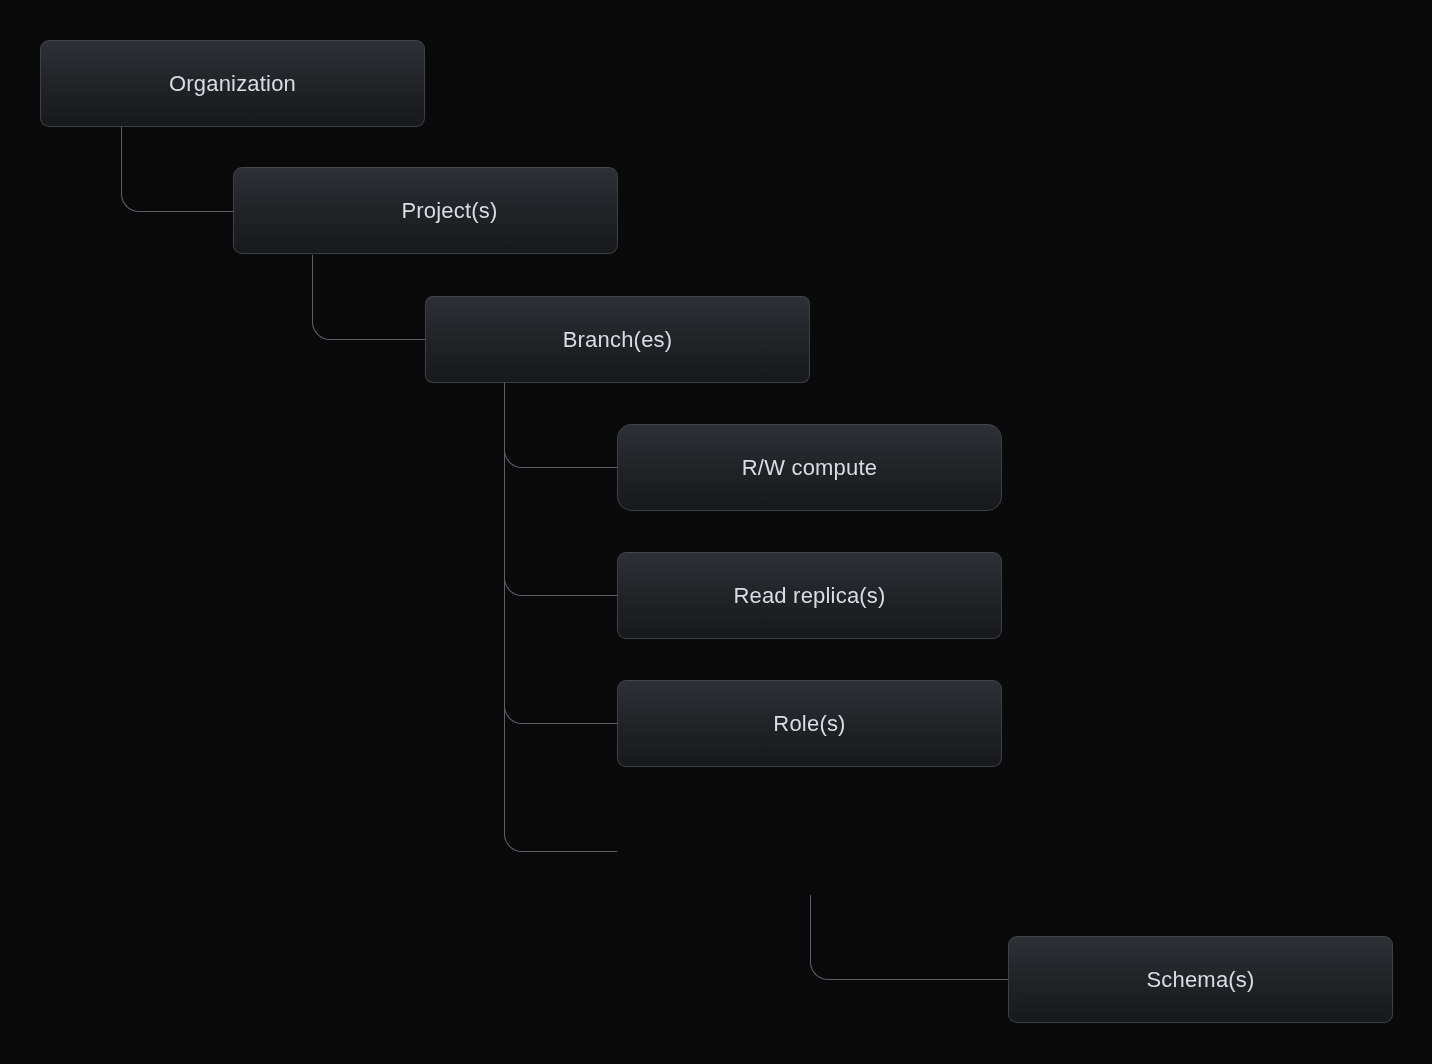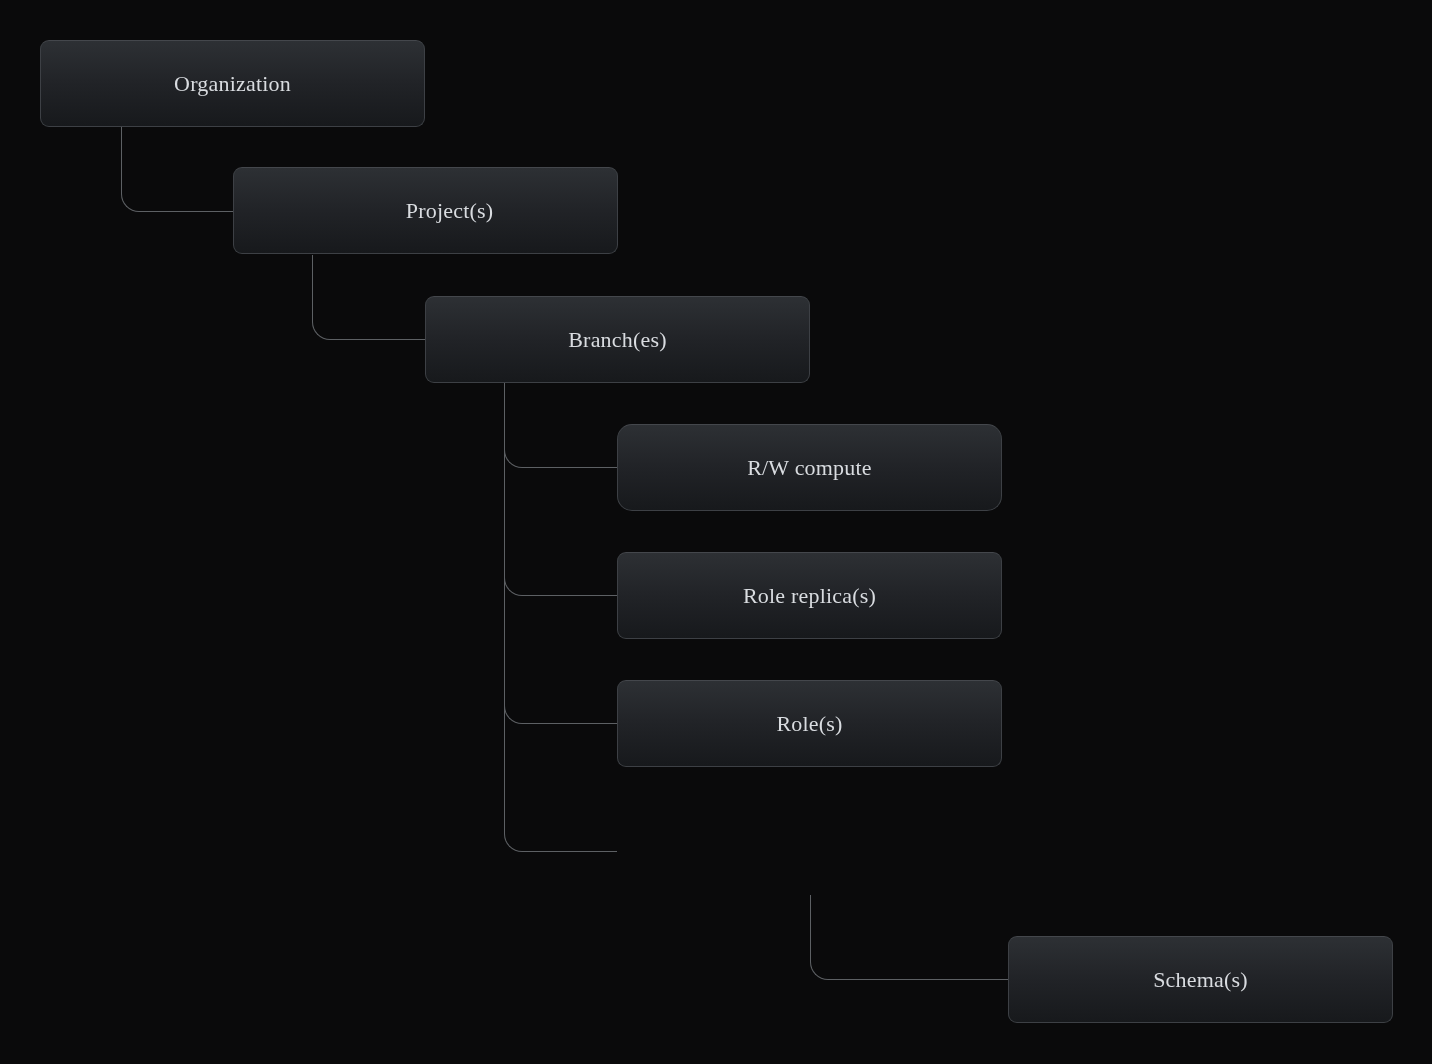--- a/index.html
+++ b/index.html
@@ -6,21 +6,21 @@
     margin: 0;
     padding: 0;
     background: #0a0a0b;
   }
   .canvas {
     position: relative;
     width: 1432px;
     height: 1064px;
     background: #0a0a0b;
     overflow: hidden;
-    font-family: Liberation Serif, serif;
+    font-family: Liberation Sans, sans-serif;
   }
   
   .connector {
     position: absolute;
     border-left: 1.5px solid #5d6064;
     border-bottom: 1.5px solid #5d6064;
     border-bottom-left-radius: 18px;
     box-sizing: border-box;
   }
   .c-org-projects      { left: 121px; top: 127px; width: 112px; height: 85px; }
@@ -46,21 +46,21 @@
   }
   .node-label {
     color: #d9dce0;
     font-size: 22px;
     font-weight: 400;
     letter-spacing: 0.2px;
     white-space: nowrap;
   }
   .n-organization  { left: 40px;   top: 40px;  }
   .n-projects      { left: 233px;  top: 167px; padding-left: 48px; }
-  .n-branches      { left: 425px;  top: 296px; }
+  .n-branches      { left: 425px;  top: 296px; border-radius: 8px; }
   .n-rw-compute    { left: 617px;  top: 424px; border-radius: 15px; }
   .n-read-replicas { left: 617px;  top: 552px; }
   .n-roles         { left: 617px;  top: 680px; }
   .n-databases     { left: 617px;  top: 808px; }
   .n-schemas       { left: 1008px; top: 936px; }
 </style>
 </head>
 <body>
 
 <div class="canvas">
@@ -83,21 +83,21 @@
 
   <div class="node n-branches">
     <span class="node-label">Branch(es)</span>
   </div>
 
   <div class="node n-rw-compute">
     <span class="node-label">R/W compute</span>
   </div>
 
   <div class="node n-read-replicas">
-    <span class="node-label">Role replica(s)</span>
+    <span class="node-label">Read replica(s)</span>
   </div>
 
   <div class="node n-roles">
     <span class="node-label">Role(s)</span>
   </div>
 
 
   <div class="node n-schemas">
     <span class="node-label">Schema(s)</span>
   </div>

